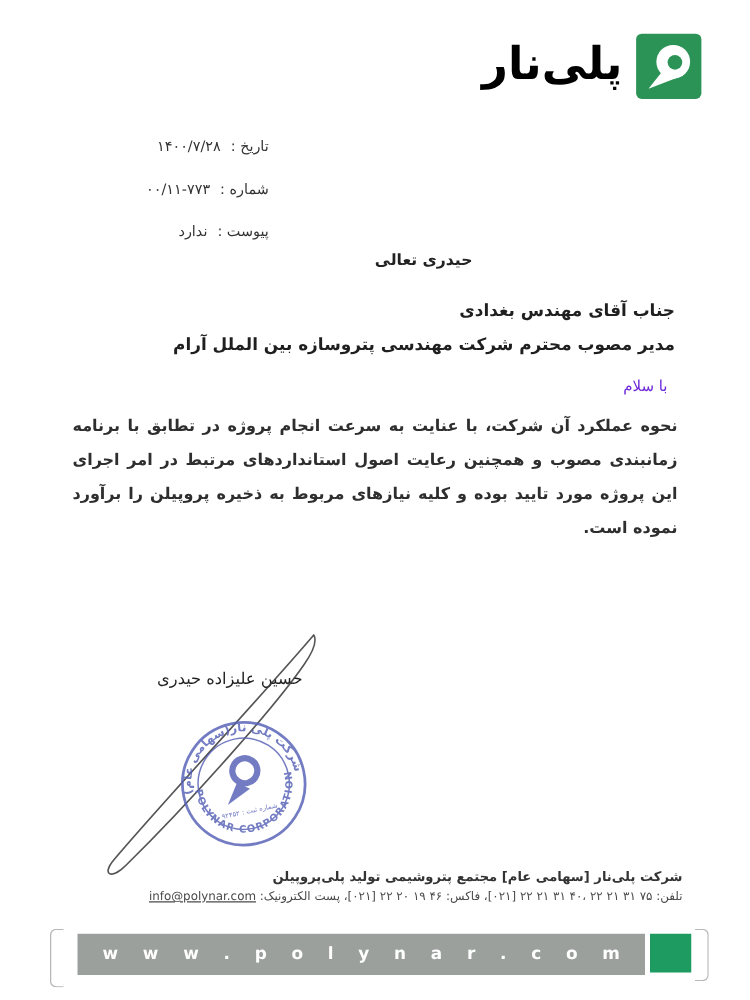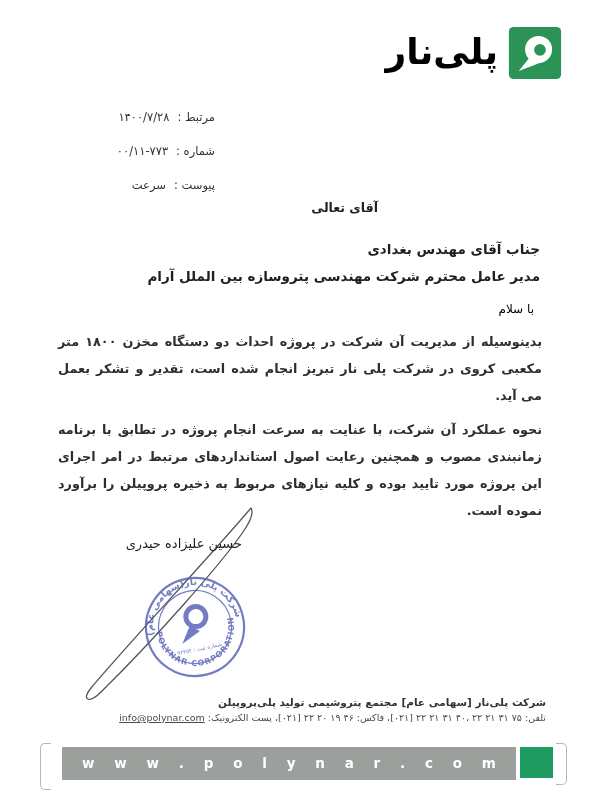--- a/index.html
+++ b/index.html
@@ -10,21 +10,21 @@
   
   .logo{position:absolute;top:26px;right:38px;display:flex;align-items:center;gap:10px;direction:ltr;}
   .logo .wordmark{color:#000000;font-weight:bold;font-size:36px;line-height:1;padding-bottom:6px;}
   
   .meta{position:absolute;top:108px;right:385px;direction:rtl;}
   .meta-row{display:flex;direction:rtl;gap:8px;margin-bottom:16px;font-size:11.5px;color:#333;line-height:18px;white-space:nowrap;}
   .meta-row .val{direction:ltr;unicode-bidi:isolate;}
   
   .bismillah{position:absolute;top:200px;right:222px;font-weight:bold;font-size:12.5px;color:#222;}
   .addressee{position:absolute;top:236px;right:60px;direction:rtl;text-align:right;font-weight:bold;font-size:13.5px;line-height:27px;color:#1f1f1f;}
-  .salutation{position:absolute;top:302px;right:66px;font-size:12px;color:#000000;direction:rtl;}
+  .salutation{position:absolute;top:302px;right:66px;font-size:12px;color:#6d28d9;direction:rtl;}
   .body-text{position:absolute;top:328px;right:58px;left:58px;direction:rtl;text-align:justify;font-size:12.8px;font-weight:600;line-height:27px;color:#2e2e2e;}
   .body-text p{margin:0 0 7px 0;}
   .body-text p.closing{margin:2px 0 0 0;}
   .signature{position:absolute;top:536px;right:358px;direction:rtl;text-align:center;font-weight:normal;font-size:13px;color:#1f1f1f;}
   .signature .title{margin-top:18px;}
   .sig-stroke{position:absolute;left:68px;top:492px;pointer-events:none;}
   .stamp{position:absolute;left:129px;top:561px;opacity:.82;}
   
   .footer{position:absolute;top:696px;right:54px;direction:rtl;text-align:right;color:#4a4a4a;}
   .footer .l1{font-size:10.5px;font-weight:bold;color:#333;margin-bottom:4px;}
@@ -53,44 +53,43 @@
       <rect x="1" y="1" width="58" height="58" rx="5" fill="#2b9355"></rect>
       <path d="M12 50 L27 31 L38 40 Z" fill="#ffffff"></path>
       <circle cx="34" cy="26" r="15" fill="#ffffff"></circle>
       <circle cx="35.5" cy="26.5" r="6.5" fill="#2b9355"></circle>
     </svg>
   </span>
 </div>
 
 <div class="meta">
   <div class="meta-row">
-    <span>مرتبط :</span>
+    <span>تاریخ :</span>
     <span class="val">۱۴۰۰/۷/۲۸</span>
   </div>
   <div class="meta-row">
     <span>شماره :</span>
     <span class="val">۰۰/۱۱-۷۷۳</span>
   </div>
   <div class="meta-row">
     <span>پیوست :</span>
-    <span>سرعت</span>
+    <span>ندارد</span>
   </div>
 </div>
 
-<div class="bismillah">آقای تعالی</div>
+<div class="bismillah">حیدری تعالی</div>
 
 <div class="addressee">
   <div>جناب آقای مهندس بغدادی</div>
-  <div>مدیر عامل محترم شرکت مهندسی پتروسازه بین الملل آرام</div>
+  <div>مدیر مصوب محترم شرکت مهندسی پتروسازه بین الملل آرام</div>
 </div>
 
 <div class="salutation">با سلام</div>
 
 <div class="body-text">
-  <p>بدینوسیله از مدیریت آن شرکت در پروژه احداث دو دستگاه مخزن ۱۸۰۰ متر مکعبی کروی در شرکت پلی نار تبریز انجام شده است، تقدیر و تشکر بعمل می آید.</p>
   <p>نحوه عملکرد آن شرکت، با عنایت به سرعت انجام پروژه در تطابق با برنامه زمانبندی مصوب و همچنین رعایت اصول استانداردهای مرتبط در امر اجرای این پروژه مورد تایید بوده و کلیه نیازهای مربوط به ذخیره پروپیلن را برآورد نموده است.</p>
 </div>
 
 <div class="signature">
   <div>حسین علیزاده حیدری</div>
 </div>
 
 <svg class="sig-stroke" width="200" height="220" viewBox="0 0 200 220">
   <path d="M183 16 C 144 62 60 152 23 196 C 13 208 21 212 33 200 C 86 148 153 72 175 40 C 182 30 186 21 183 16" fill="none" stroke="#3c3c3c" stroke-width="1.3" stroke-linecap="round" opacity="0.88"></path>
 </svg>

